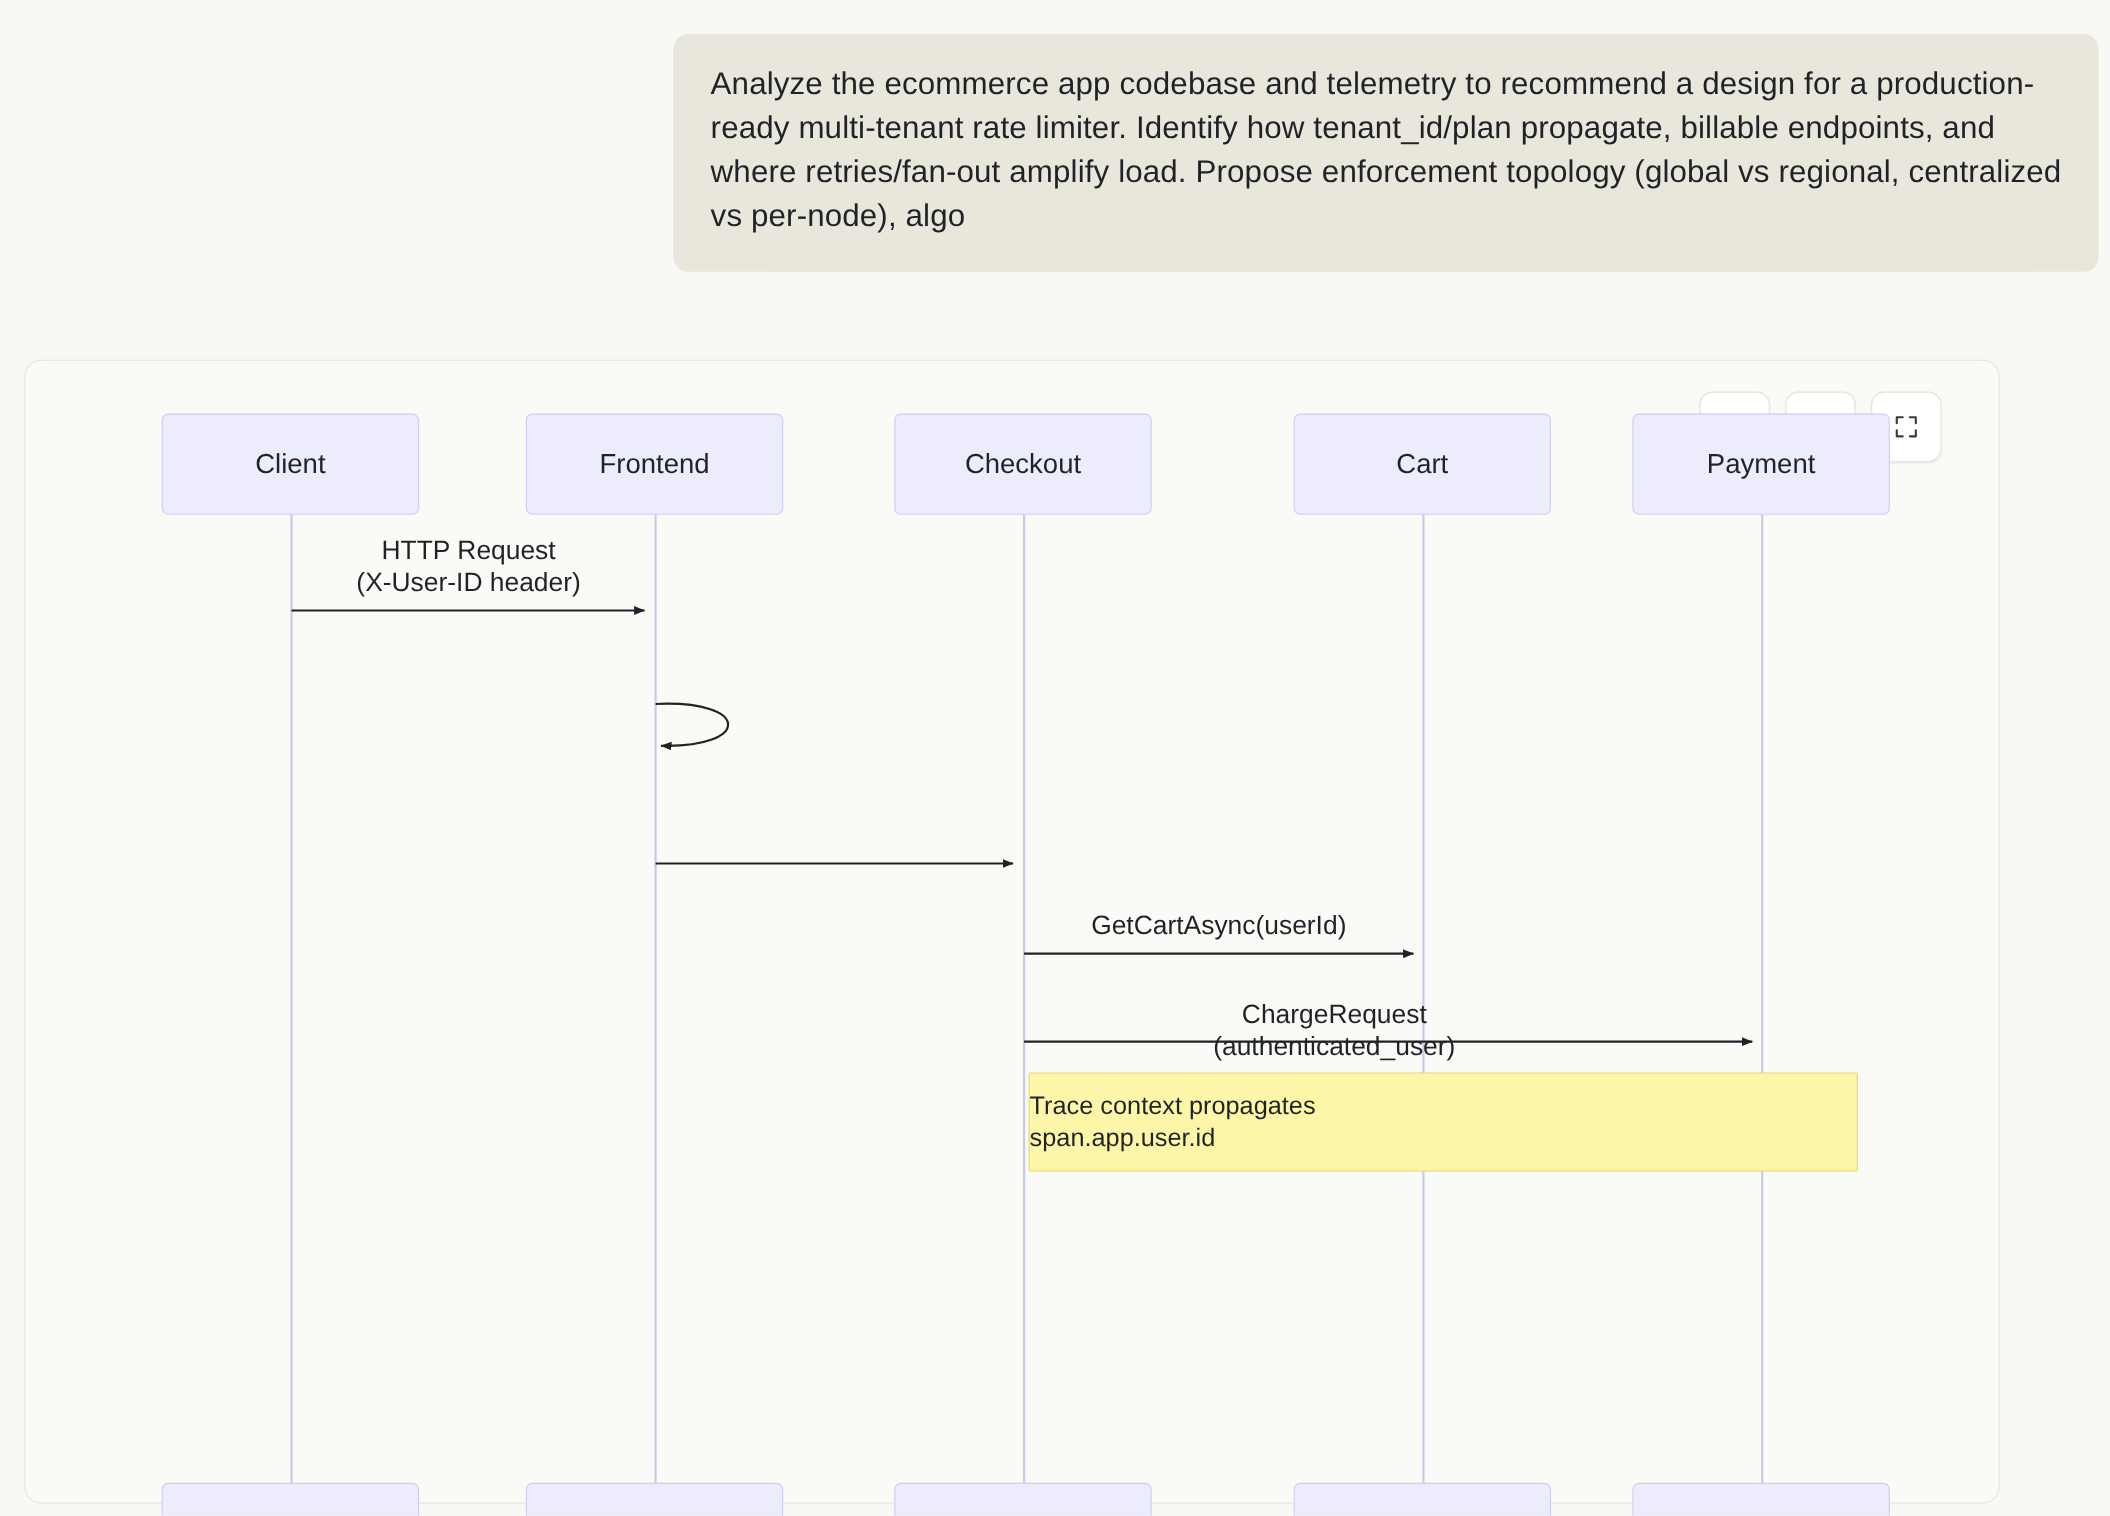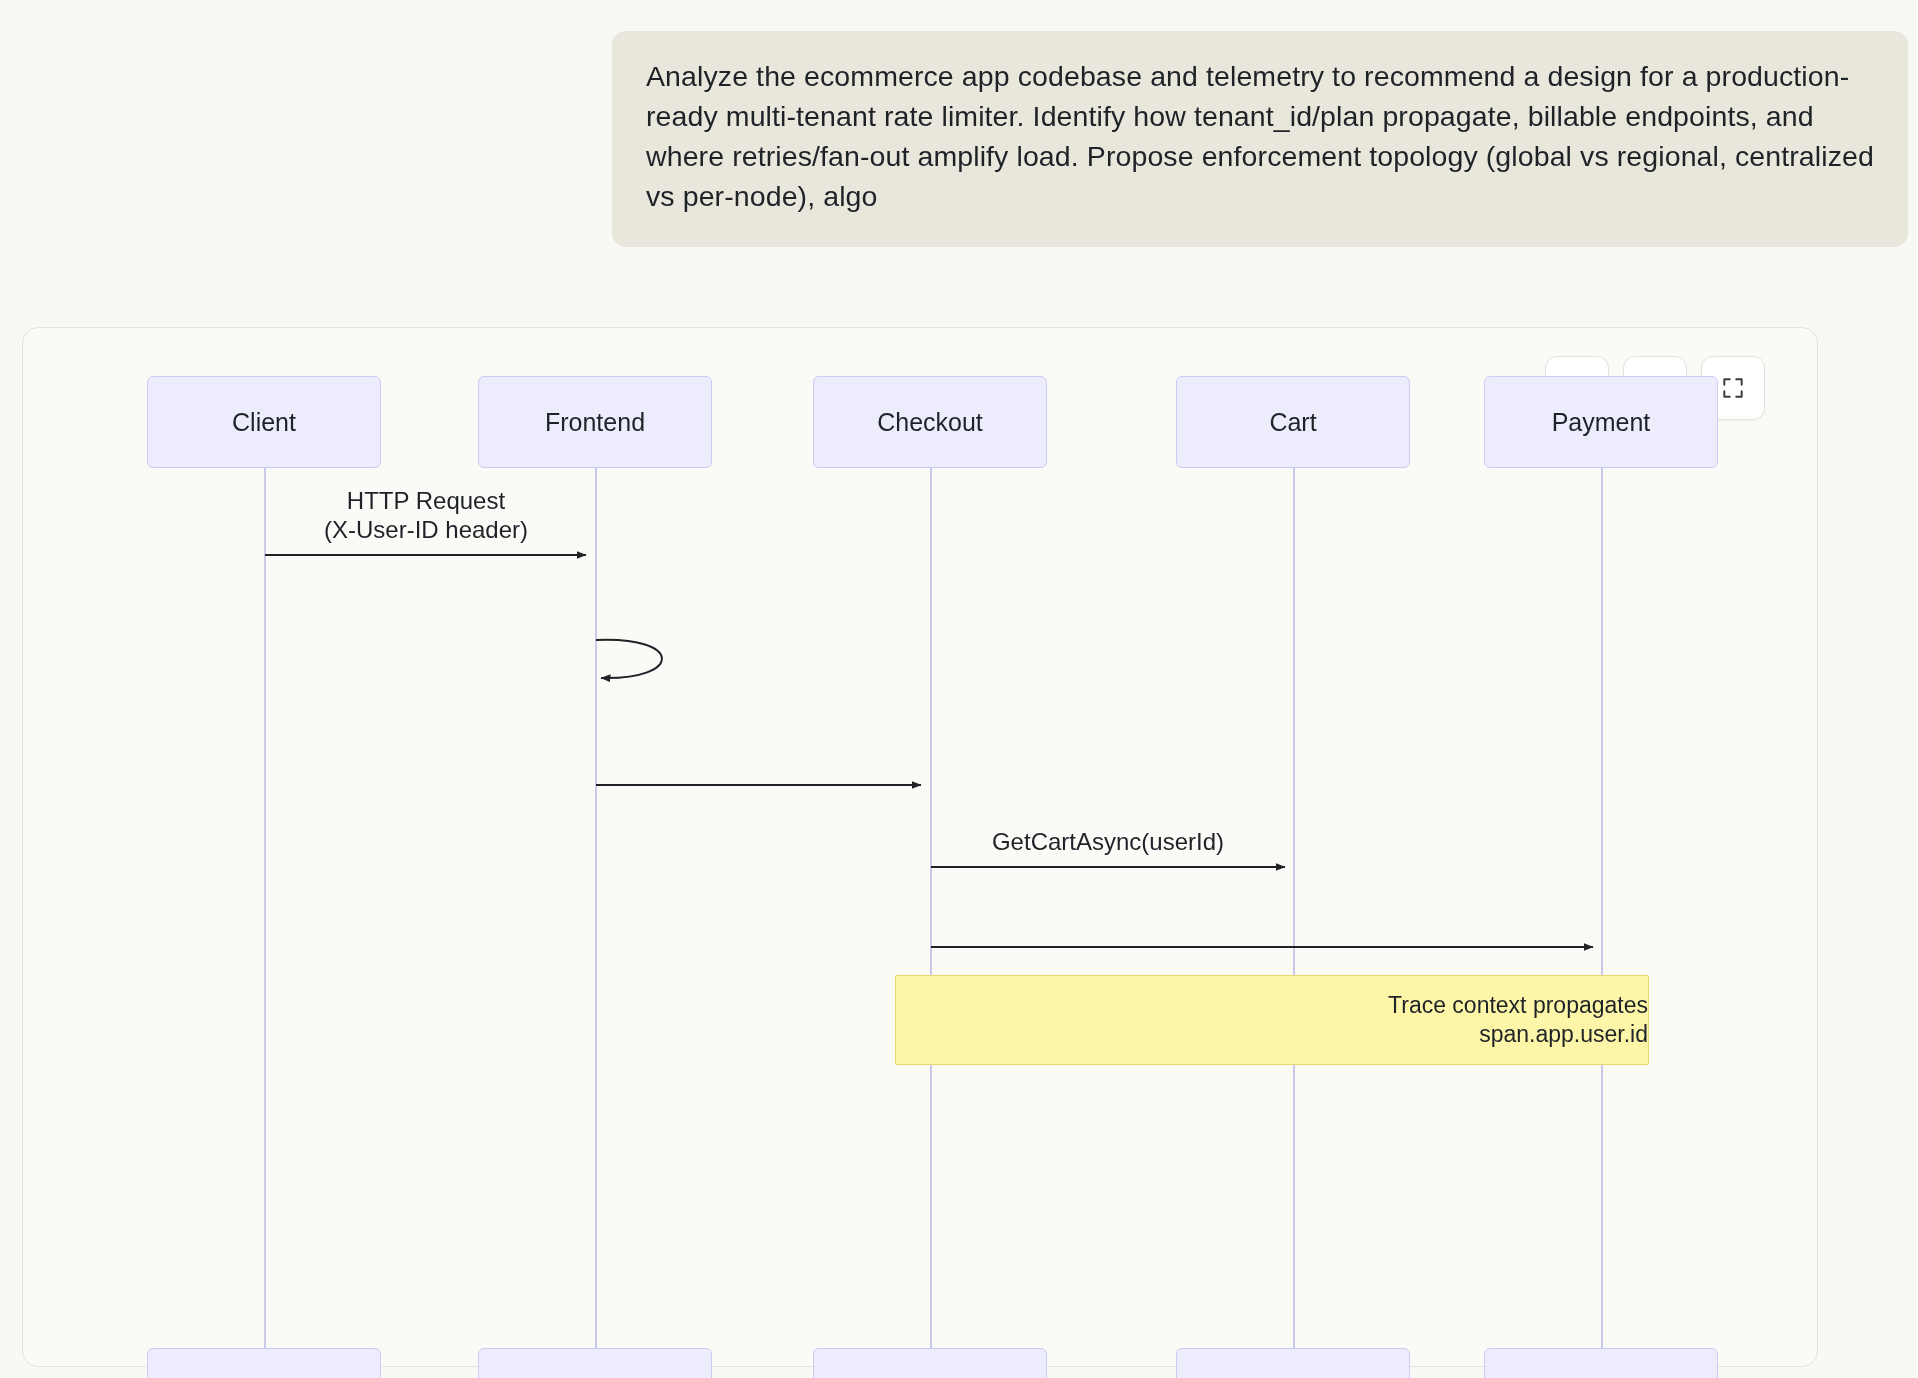--- a/index.html
+++ b/index.html
@@ -108,26 +108,27 @@
     white-space: pre-line;
   }
 
   .note-box {
     position: absolute;
     background: #fdf5a7;
     border: 1px solid #e6d96e;
     border-radius: 2px;
     display: flex;
     flex-direction: column;
-    align-items: flex-end;
+    align-items: flex-start;
     justify-content: center;
     font-size: 23px;
     line-height: 1.28;
     color: #1f2328;
     text-align: center;
+    margin-left: 40px;
   }
 </style>
 </head>
 <body>
 
 <div class="prompt-bubble">
   <div class="prompt-text">Analyze the ecommerce app codebase and telemetry to recommend a design for a production-ready multi-tenant rate limiter. Identify how tenant_id/plan propagate, billable endpoints, and where retries/fan-out amplify load. Propose enforcement topology (global vs regional, centralized vs per-node), algo</div>
 </div>
 
 <div class="diagram-card">
@@ -220,20 +221,22 @@
       <line x1="908" y1="607" x2="1570" y2="607" stroke="#1f2328" stroke-width="2" marker-end="url(#ah)"></line>
     </svg>
 
     <div class="msg-label" style="left:243px; top:146px; width:320px;">HTTP Request
 (X-User-ID header)</div>
 
 
 
     <div class="msg-label" style="left:908px; top:487px; width:354px;">GetCartAsync(userId)</div>
 
+    <div class="msg-label" style="left:1000px; top:568px; width:380px;">ChargeRequest
+(authenticated_user)</div>
 
     <div class="note-box" style="left:872px; top:635px; width:752px; height:88px;">
       <div>Trace context propagates</div>
       <div>span.app.user.id</div>
     </div>
 
   </div>
 </div>
 
 </body></html>

